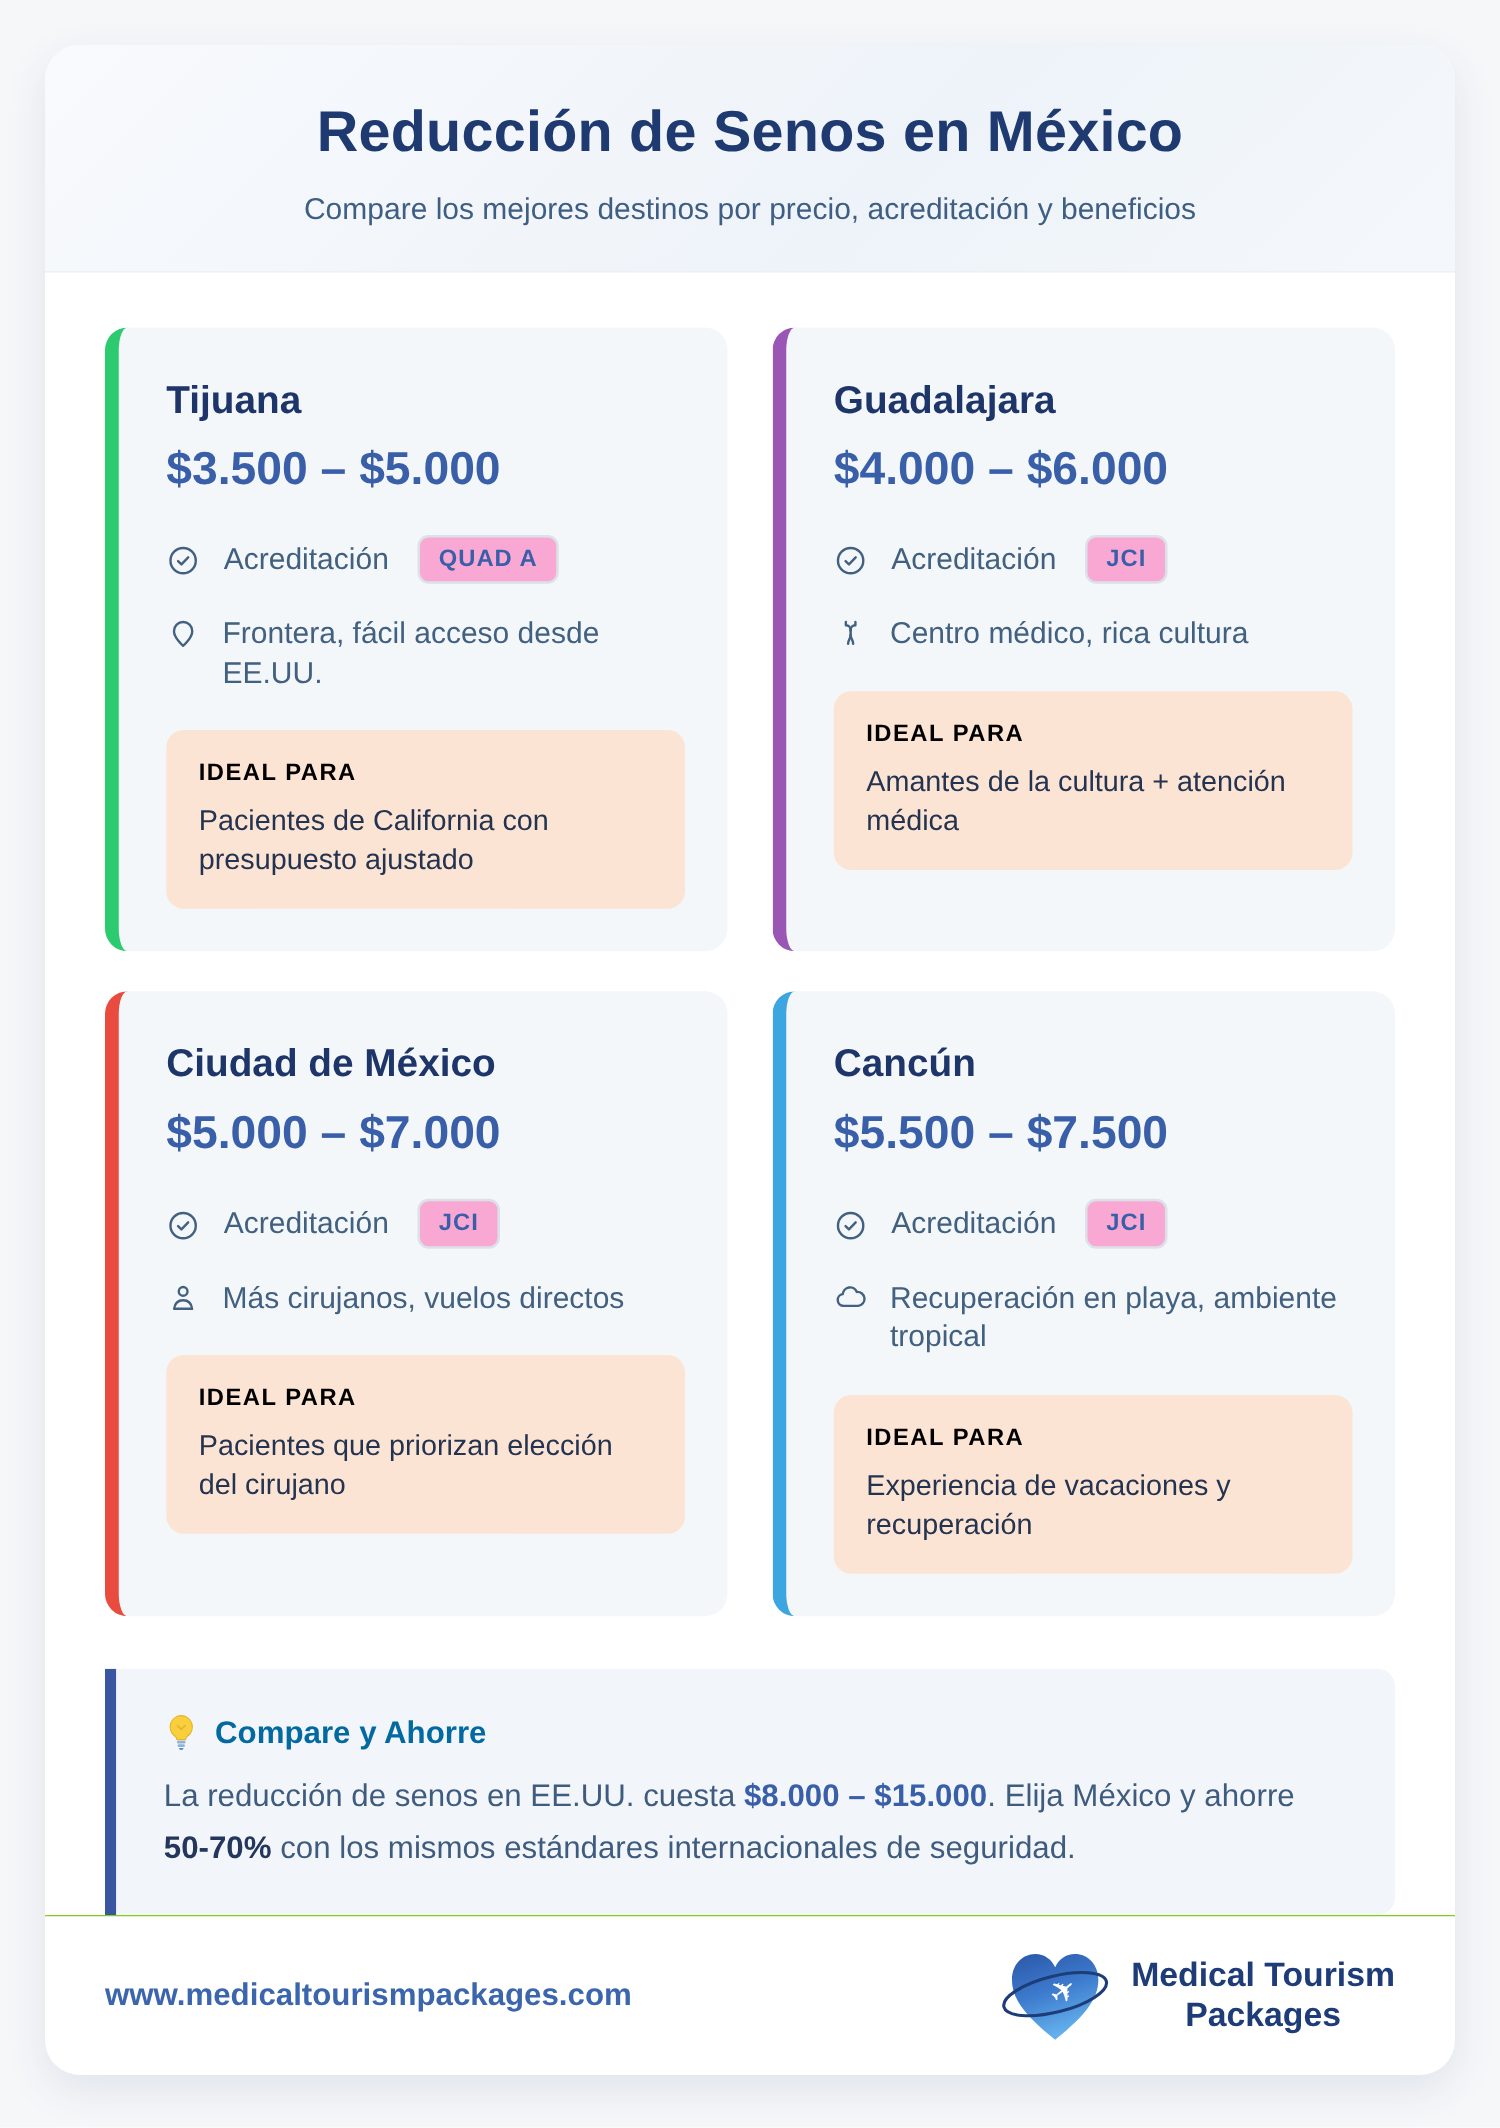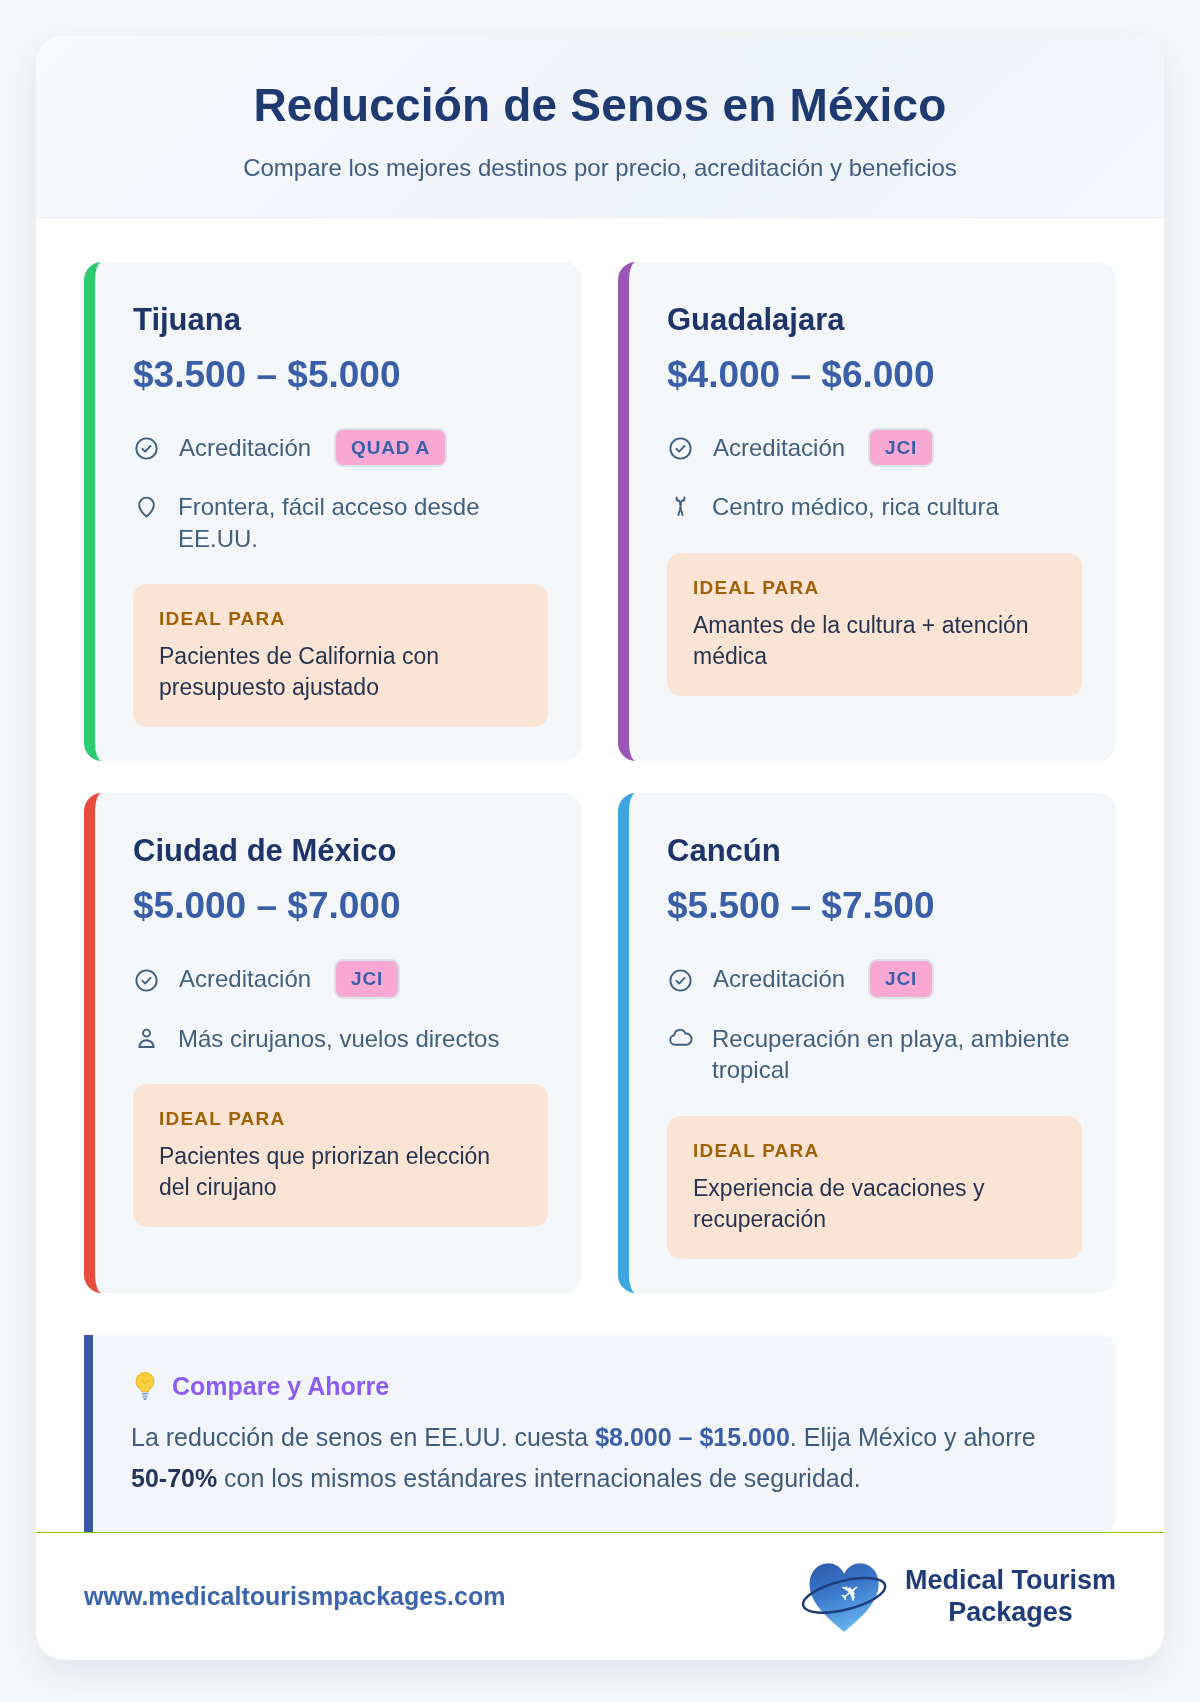--- a/index.html
+++ b/index.html
@@ -60,34 +60,34 @@
     display:inline-block; background:#f9a8d4;
     border:2px solid #dbe1e8; border-radius:9px;
     padding:5px 15px; font-size:19px; font-weight:bold;
     color:#3a5fa9; letter-spacing:0.8px; margin-left:4px;
   }
   .ideal-box {
     background:#fce4d4; border-radius:14px;
     padding:24px 26px; margin-top:30px;
   }
   .ideal-label {
-    font-size:19px; font-weight:bold; color:#a16207;
+    font-size:19px; font-weight:bold; color:#000000;
     letter-spacing:1.2px; margin-bottom:11px;
   }
   .ideal-text { font-size:23px; color:#243450; line-height:1.35; }
   
   .compare {
     margin:42px 48px 0 48px;
     background:#f2f6fa;
     border-left:9px solid #3a56a0;
     border-radius:0 14px 14px 0;
     padding:36px 40px 34px 38px;
   }
   .compare-title-row { display:flex; align-items:center; gap:13px; margin-bottom:16px; }
-  .compare-title { font-size:25px; font-weight:bold; color:#8b5cf6; }
+  .compare-title { font-size:25px; font-weight:bold; color:#0369a1; }
   .bulb { width:28px; height:30px; }
   .compare-body { font-size:25px; color:#3f5c7e; line-height:1.62; max-width:960px; }
   .b-price { font-weight:bold; color:#3a5fa9; }
   .b-pct { font-weight:bold; color:#24365c; }
   
   .footer-wrap { margin-top:auto; border-top:1px solid #84cc16; }
   .footer {
     display:flex; align-items:center; justify-content:space-between;
     padding:0 48px; height:127px;
   }

